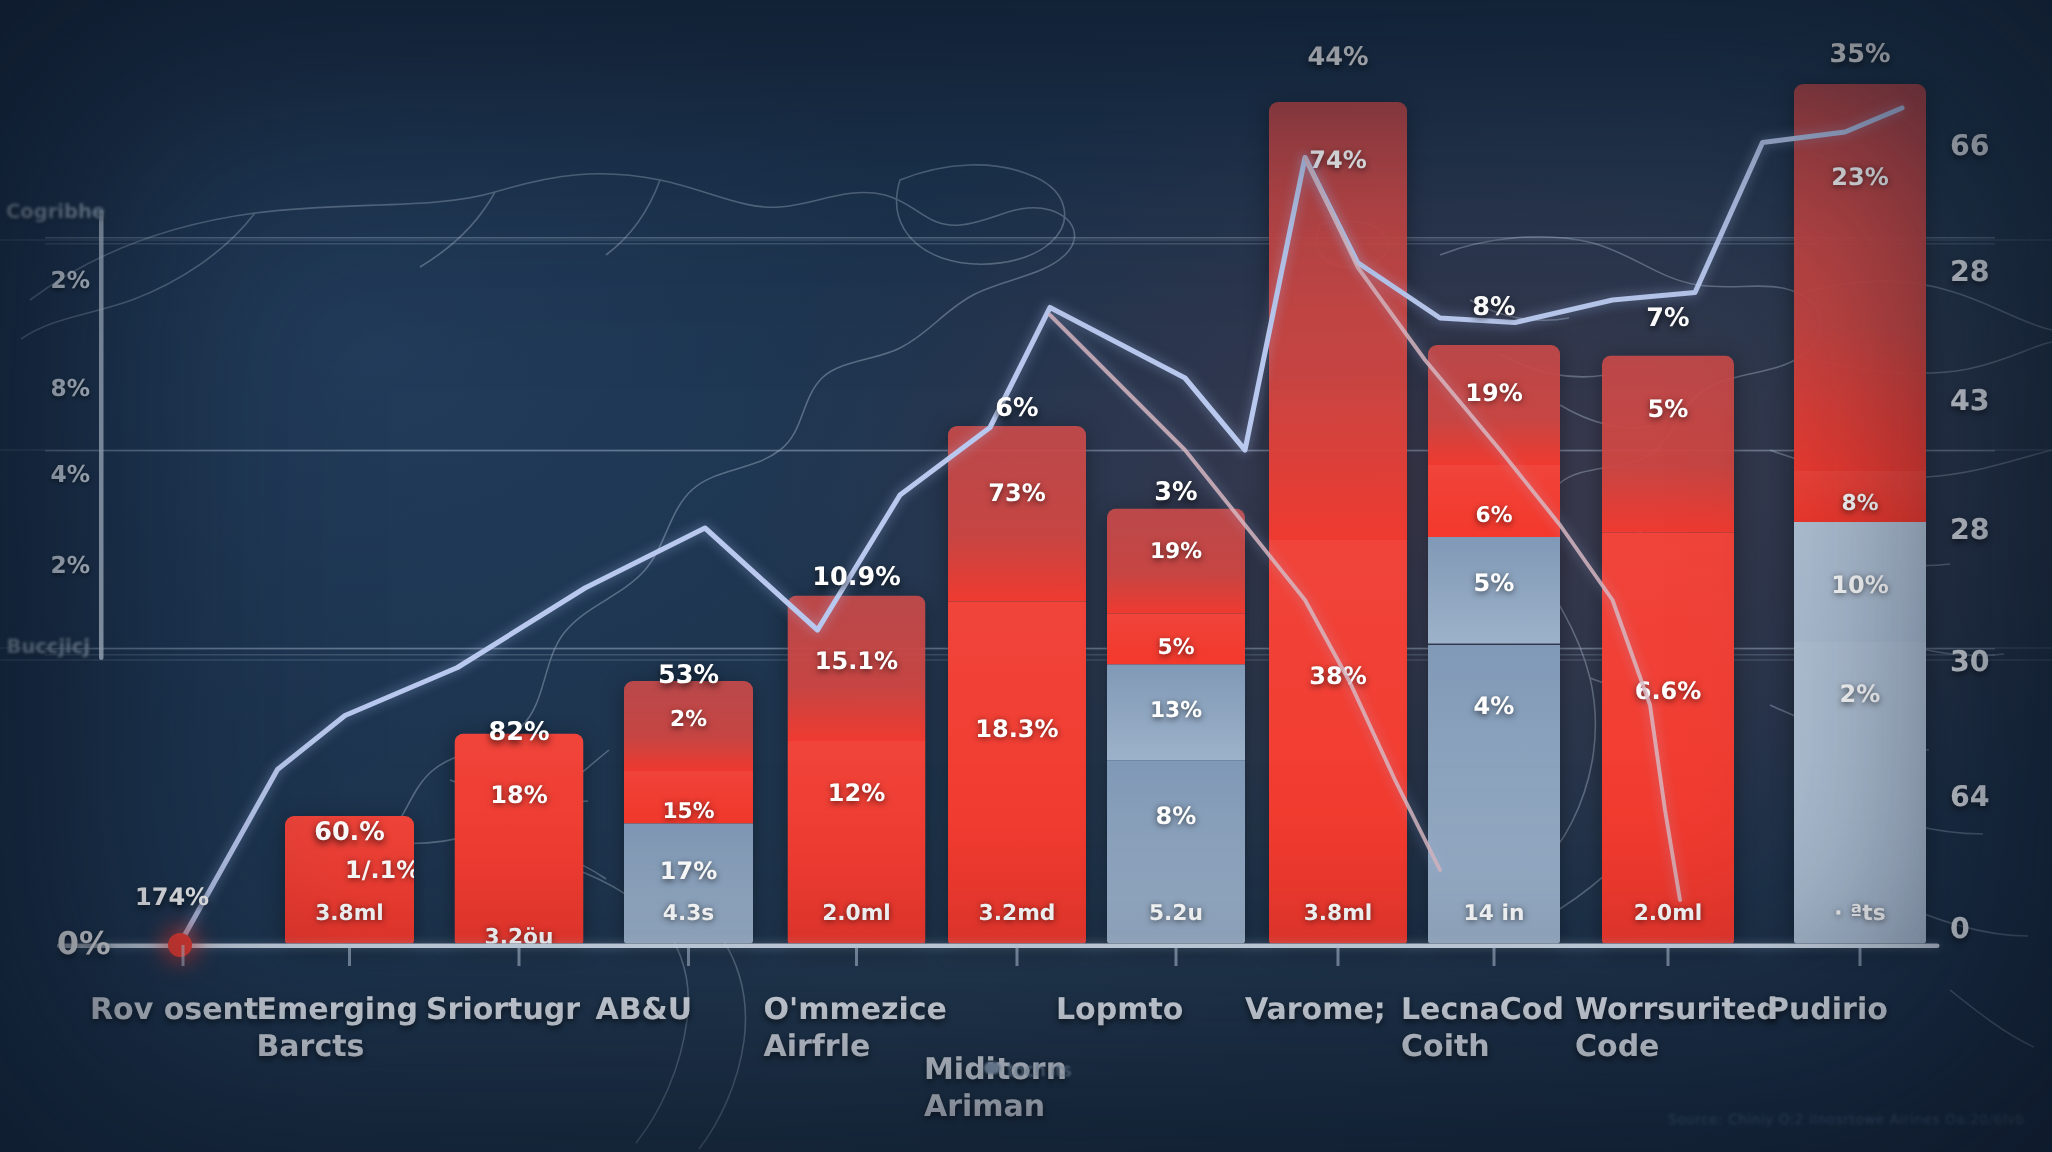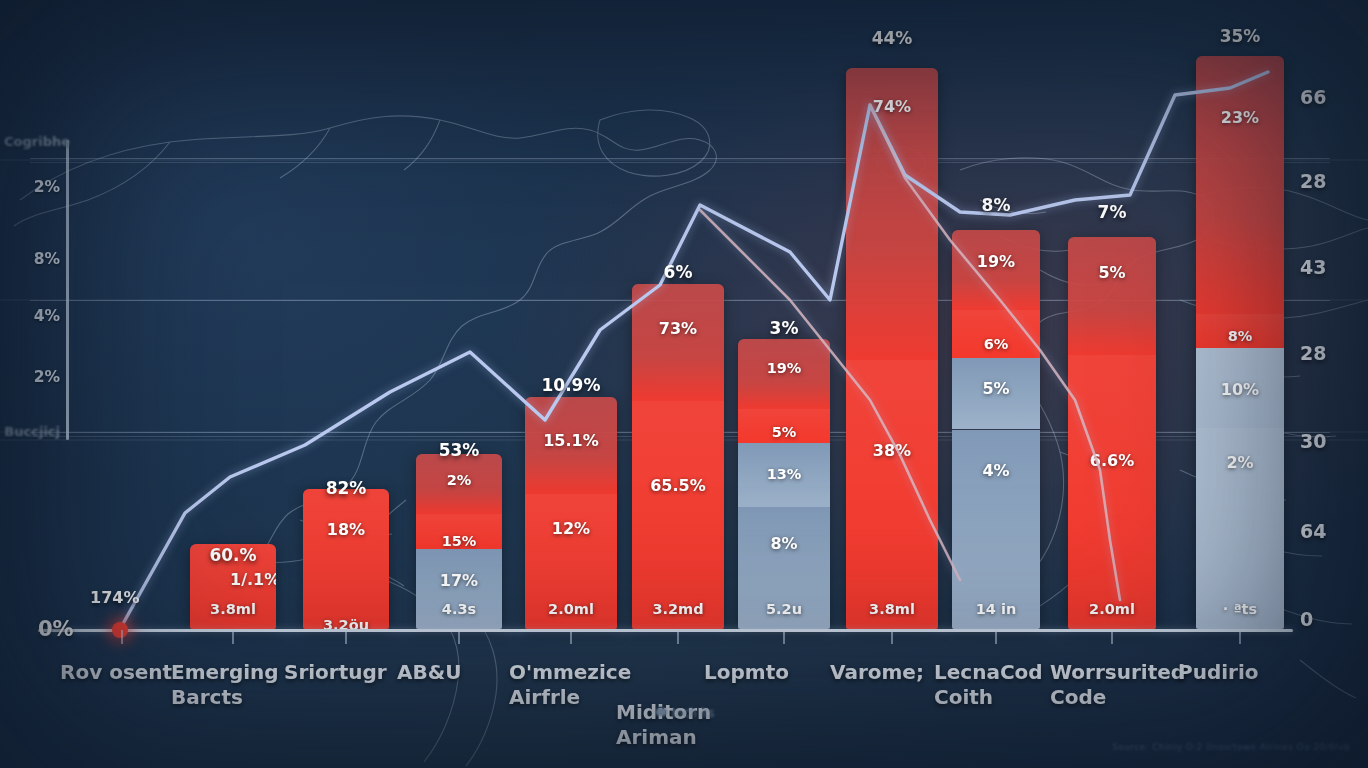--- a/index.html
+++ b/index.html
@@ -241,21 +241,21 @@
           <div class="seg red" style="top: 0px; height: 97.44px;"></div>
           <div class="inlab" style="top: 34.104px;">15.1%</div>
           <div class="seg red flat" style="top: 97.44px; height: 134.56px;"></div>
           <div class="inlab" style="top: 121.661px;">12%</div>
           <div class="inlab sm" style="top: 204px;">2.0ml</div>
         </div>
         <div class="bar" style="left: 632px; width: 92px; height: 345px; bottom: 139px;">
           <div class="seg red" style="top: 0px; height: 117.3px;"></div>
           <div class="inlab" style="top: 35.19px;">73%</div>
           <div class="seg red flat" style="top: 117.3px; height: 227.7px;"></div>
-          <div class="inlab" style="top: 192.441px;">65.5%</div>
+          <div class="inlab" style="top: 192.441px;">18.3%</div>
           <div class="inlab sm" style="top: 317px;">3.2md</div>
         </div>
         <div class="bar" style="left: 738px; width: 92px; height: 290px; bottom: 139px;">
           <div class="seg red" style="top: 0px; height: 69.6px;"></div>
           <div class="inlab sm" style="top: 20.88px;">19%</div>
           <div class="seg red flat" style="top: 69.6px; height: 34.8px;"></div>
           <div class="inlab sm" style="top: 85.26px;">5%</div>
           <div class="seg blue" style="top: 104.4px; height: 63.8px;"></div>
           <div class="inlab sm" style="top: 126.73px;">13%</div>
           <div class="seg blue" style="top: 168.2px; height: 121.8px;"></div>

